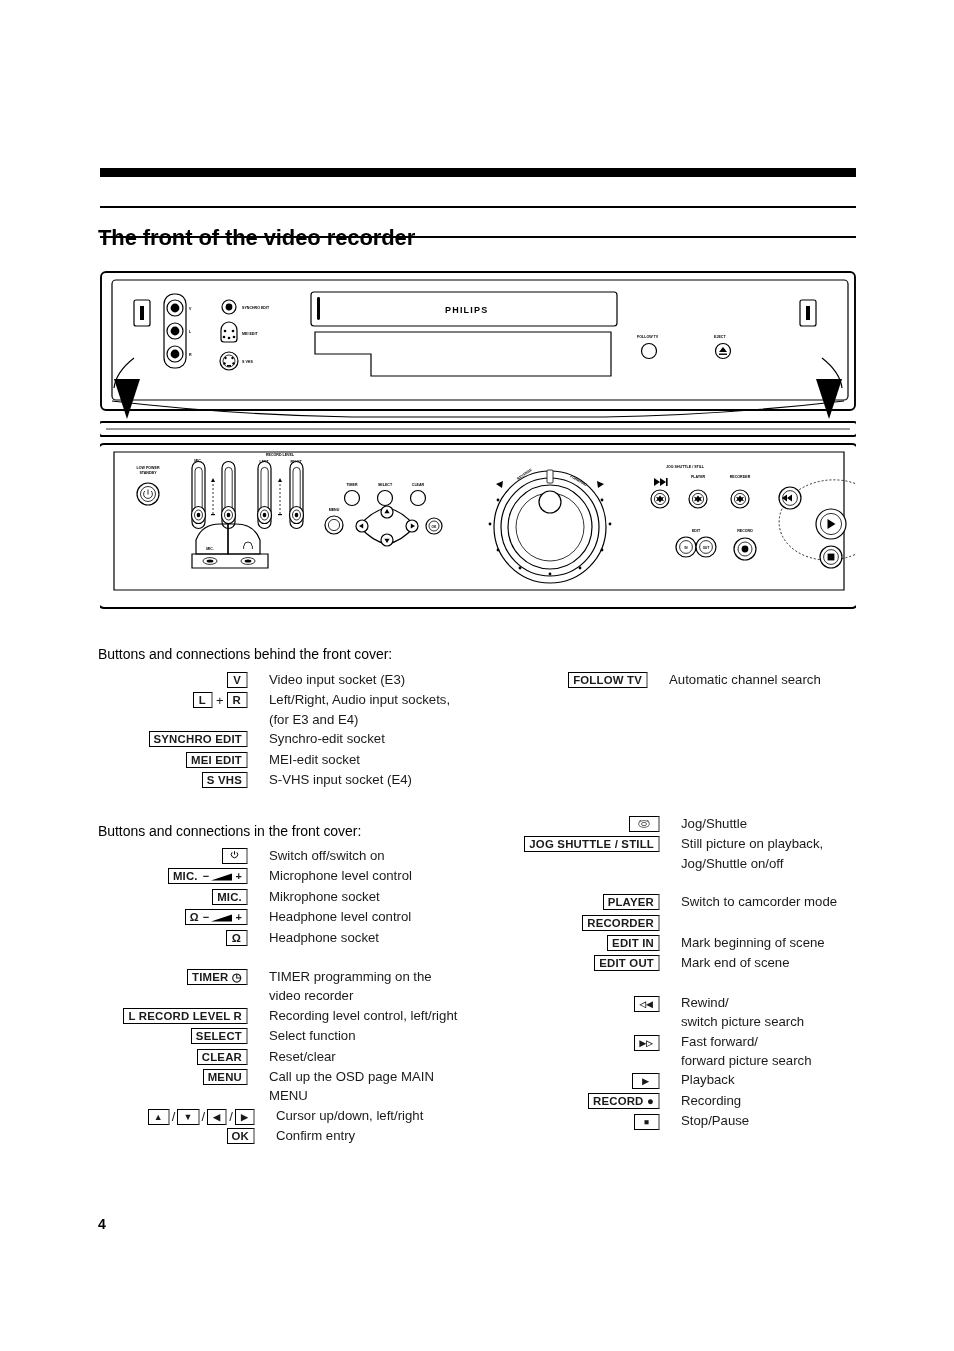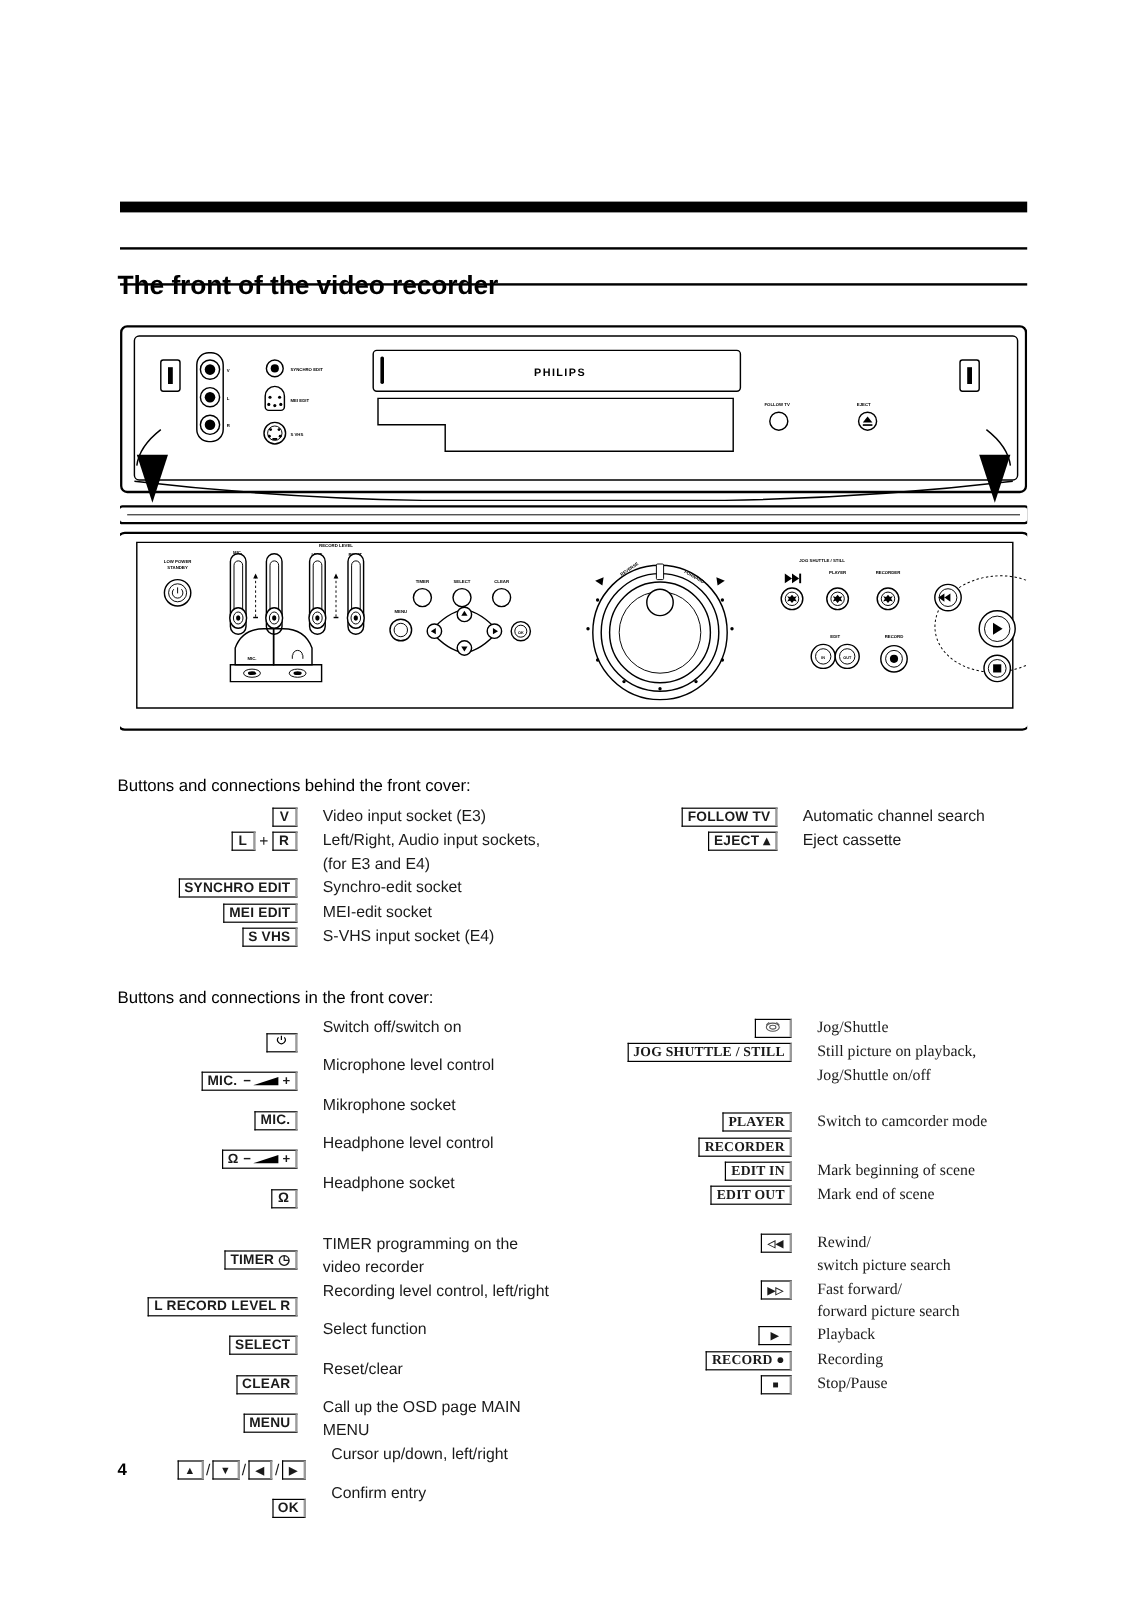--- a/index.html
+++ b/index.html
@@ -70,42 +70,42 @@
 
   .legend {
     position: absolute;
     font-size: 13.2px;
     line-height: 19.4px;
     color: #1a1a1a;
   }
   #legend-behind-left  { left: 98px;  top: 670px; width: 400px; }
   #legend-behind-right { left: 540px; top: 670px; width: 360px; }
   #legend-in-left      { left: 90px;  top: 846px; width: 410px; }
-  #legend-in-right     { left: 500px; top: 846px; width: 400px; font-family: Liberation Serif, serif; }
+  #legend-in-right     { left: 500px; top: 814px; width: 400px; }
 
   .row {
     display: flex;
     align-items: flex-start;
     justify-content: flex-start;
   }
   .row .key {
     flex: 0 0 auto;
     text-align: right;
     white-space: nowrap;
     padding-top: 1px;
   }
   .row .desc {
     flex: 1 1 auto;
     padding-left: 21px;
     white-space: pre-line;
   }
   
   #legend-behind-left .key  { width: 150px; }
   #legend-behind-right .key { width: 108px; }
-  #legend-in-left .key      { width: 158px; margin-top: 12px; }
+  #legend-in-left .key      { width: 158px; }
   #legend-in-right .key     { width: 160px; }
 
   .row.spacer-before { margin-top: 19px; }
 
   
   .cap {
     display: inline-block;
     border: 1.6px solid #000;
     border-right-color: #9a9a9a;
     border-right-width: 2.4px;
@@ -461,26 +461,20 @@
     </div>
   </div>
 
   <div class="legend" id="legend-behind-right">
     <div class="row">
       <div class="key">
         <span class="cap">FOLLOW TV</span>
       </div>
       <div class="desc">Automatic channel search</div>
     </div>
-    <div class="row">
-      <div class="key">
-        <span class="cap">EJECT ▴</span>
-      </div>
-      <div class="desc">Eject cassette</div>
-    </div>
   </div>
 
   <h2 class="section-head" id="head-in">Buttons and connections in the front cover:</h2>
 
   <div class="legend" id="legend-in-left">
 
     <div class="row">
       <div class="key">
         <span class="cap icon-cap">
           <svg width="9" height="10" viewBox="0 0 9 10" aria-hidden="true">

